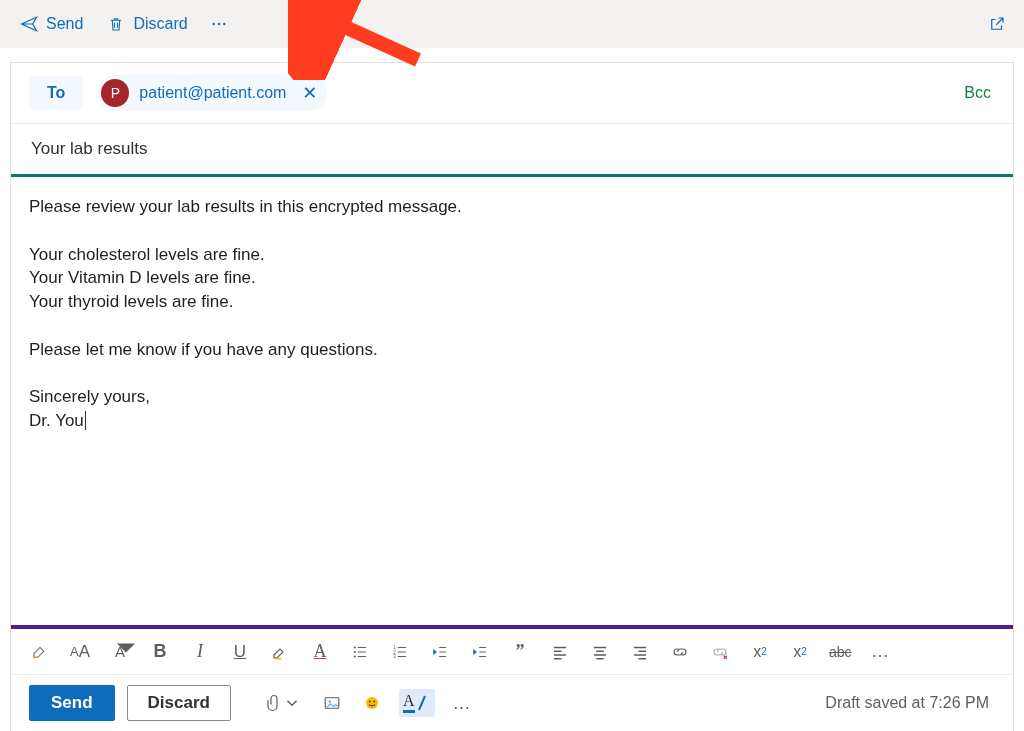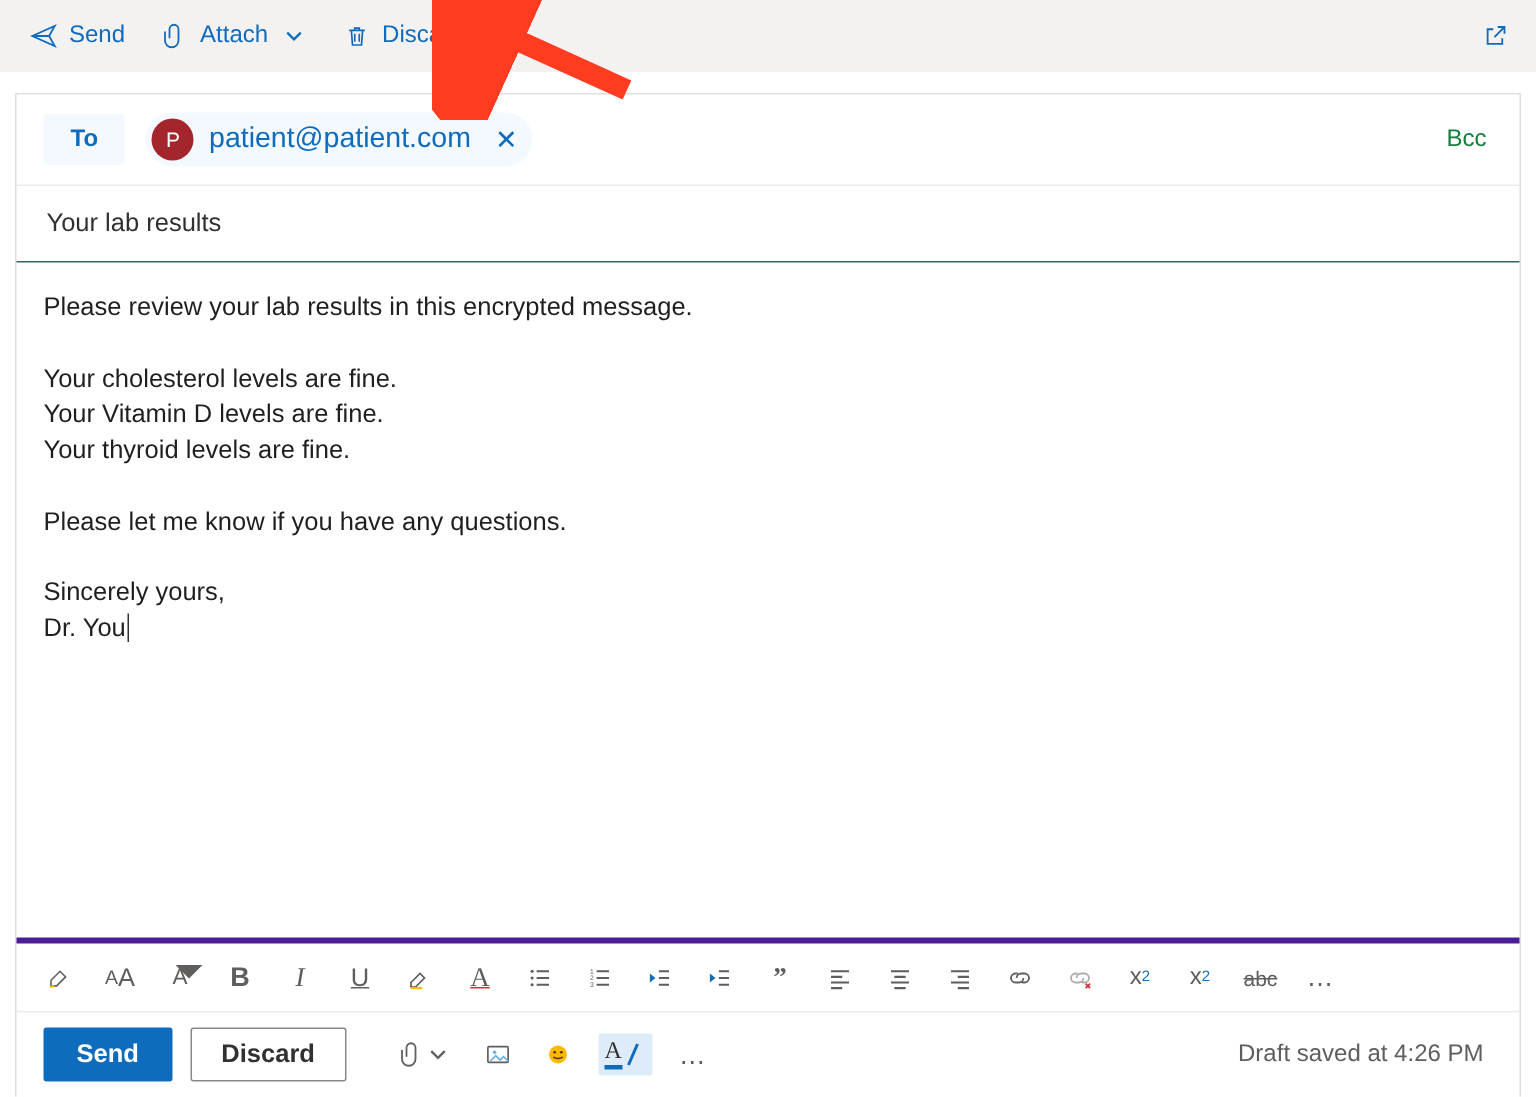--- a/index.html
+++ b/index.html
@@ -72,24 +72,24 @@
   .avatar {
     width: 28px; height: 28px;
     border-radius: 50%;
     background: #a4262c;
     color: #fff;
     display: inline-flex;
     align-items: center;
     justify-content: center;
     font-size: 14px;
   }
-  .recipient-chip .email { color: #0f6cbd; font-size: 19px; }
+  .recipient-chip .email { color: #0f6cbd; font-size: 16px; }
   .recipient-chip .remove { color: #0f6cbd; font-size: 18px; margin-left: 6px; cursor:pointer; }
   .bcc-link { margin-left: auto; color: #15803d; font-size: 16px; cursor: pointer; padding-right: 4px;}
-  .subject-row { padding: 14px 18px; border-bottom: 1px solid #0f766e; }
+  .subject-row { padding: 14px 18px; border-bottom: 3px solid #0f766e; }
   .subject-input {
     width: 100%;
     border: none;
     outline: none;
     font-size: 17px;
     color: #323130;
   }
   .body-area {
     flex: 1;
     padding: 18px 18px 0 18px;
@@ -168,29 +168,20 @@
 
 <div class="top-toolbar">
   <div class="tb-btn">
     <svg viewBox="0 0 24 24">
         <path fill="none" stroke="#0f6cbd" stroke-width="1.6" d="M2 12l20-9-5 9 5 9-20-9zm0 0h15"></path>
       </svg>
     <span>Send</span>
   </div>
   <div class="tb-btn">
     <svg viewBox="0 0 24 24">
-        <path fill="none" stroke="#0f6cbd" stroke-width="1.6" d="M8 14V6a4 4 0 1 1 8 0v10a6 6 0 1 1-12 0V8"></path>
-      </svg>
-    <span>Attach</span>
-    <svg viewBox="0 0 24 24" width="12" height="12">
-        <path fill="none" stroke="#0f6cbd" stroke-width="2" d="M6 9l6 6 6-6"></path>
-      </svg>
-  </div>
-  <div class="tb-btn">
-    <svg viewBox="0 0 24 24">
         <path fill="none" stroke="#0f6cbd" stroke-width="1.5" d="M5 7h14M10 7V5h4v2M7 7l1 13h8l1-13M10 10v7M14 10v7"></path>
       </svg>
     <span>Discard</span>
   </div>
   <div class="tb-btn icon-only">
     <svg viewBox="0 0 24 24">
         <circle cx="5" cy="12" r="1.6" fill="#0f6cbd"></circle>
         <circle cx="12" cy="12" r="1.6" fill="#0f6cbd"></circle>
         <circle cx="19" cy="12" r="1.6" fill="#0f6cbd"></circle>
       </svg>
@@ -353,16 +344,16 @@
           </svg>
       </span>
       <span class="bicon active">
         <span class="underline-blue" style="font-size:16px;font-family:Georgia,serif;color:#323130">A</span>
         <svg width="10" height="18" viewBox="0 0 10 18" style="margin-left:-2px">
             <path d="M2 16L8 2" stroke="#0f6cbd" stroke-width="2"></path>
           </svg>
       </span>
       <span class="bicon" style="font-size:18px;letter-spacing:1px;color:#605e5c">…</span>
     </span>
-    <span class="draft-status">Draft saved at 4:26 PM</span>
+    <span class="draft-status">Draft saved at 7:26 PM</span>
   </div>
 
 </div>
 
 </body></html>

